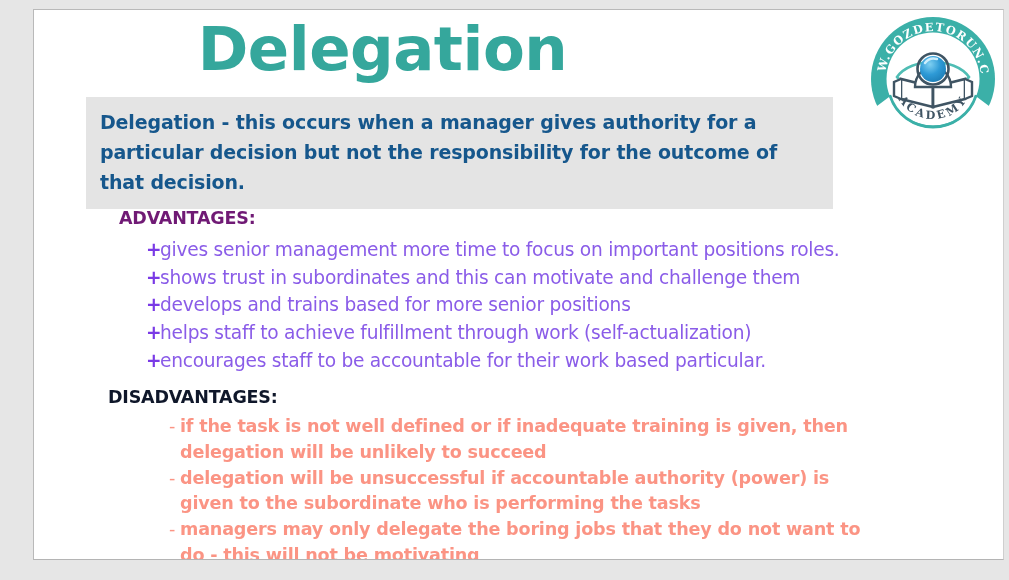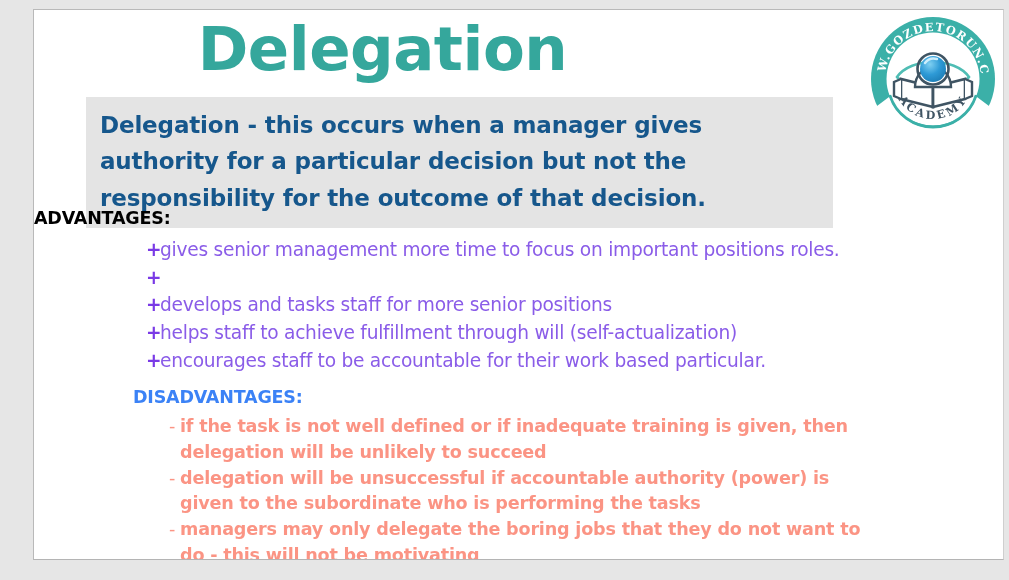--- a/index.html
+++ b/index.html
@@ -55,21 +55,21 @@
     position: absolute;
     left: 52px;
     top: 87px;
     width: 747px;
     padding: 10px 14px 12px 14px;
     background: #e4e4e4;
   }
   #definition-text {
     font-family: "DejaVu Sans", sans-serif;
     font-weight: 700;
-    font-size: 23px;
+    font-size: 19px;
     line-height: 1.58;
     color: #16578c;
     letter-spacing: -0.15px;
   }
 
   
   #content {
     position: absolute;
     left: 0;
     top: 198px;
@@ -78,27 +78,28 @@
 
   .section-heading {
     font-family: "DejaVu Sans", sans-serif;
     font-weight: 700;
     font-size: 17.5px;
     letter-spacing: -0.2px;
     line-height: 1.25;
   }
 
   #advantages-heading {
-    color: #000000;
+    color: #701a75;
+    margin-left: 85px;
     margin-bottom: 6px;
   }
 
   #disadvantages-heading {
-    color: #3b82f6;
-    margin-left: 99px;
+    color: #0f172a;
+    margin-left: 74px;
     margin-top: 13px;
     margin-bottom: 5px;
   }
 
   .bullet-list { list-style: none; }
 
   .bullet-row {
     display: flex;
     align-items: flex-start;
     font-family: "DejaVu Sans", sans-serif;
@@ -163,28 +164,29 @@
 
       <div id="advantages-heading" class="section-heading">ADVANTAGES:</div>
 
       <ul id="advantages-list" class="bullet-list">
         <li class="bullet-row">
           <span class="bullet-marker">+</span>
           <span class="bullet-text">gives senior management more time to focus on important positions roles.</span>
         </li>
         <li class="bullet-row">
           <span class="bullet-marker">+</span>
-        </li>
-        <li class="bullet-row">
-          <span class="bullet-marker">+</span>
-          <span class="bullet-text">develops and tasks staff for more senior positions</span>
-        </li>
-        <li class="bullet-row">
-          <span class="bullet-marker">+</span>
-          <span class="bullet-text">helps staff to achieve fulfillment through will (self-actualization)</span>
+          <span class="bullet-text">shows trust in subordinates and this can motivate and challenge them</span>
+        </li>
+        <li class="bullet-row">
+          <span class="bullet-marker">+</span>
+          <span class="bullet-text">develops and trains based for more senior positions</span>
+        </li>
+        <li class="bullet-row">
+          <span class="bullet-marker">+</span>
+          <span class="bullet-text">helps staff to achieve fulfillment through work (self-actualization)</span>
         </li>
         <li class="bullet-row">
           <span class="bullet-marker">+</span>
           <span class="bullet-text">encourages staff to be accountable for their work based particular.</span>
         </li>
       </ul>
 
       <div id="disadvantages-heading" class="section-heading">DISADVANTAGES:</div>
 
       <ul id="disadvantages-list" class="bullet-list">

